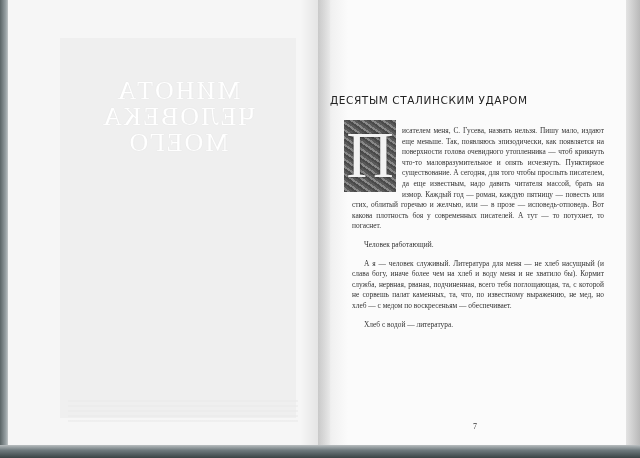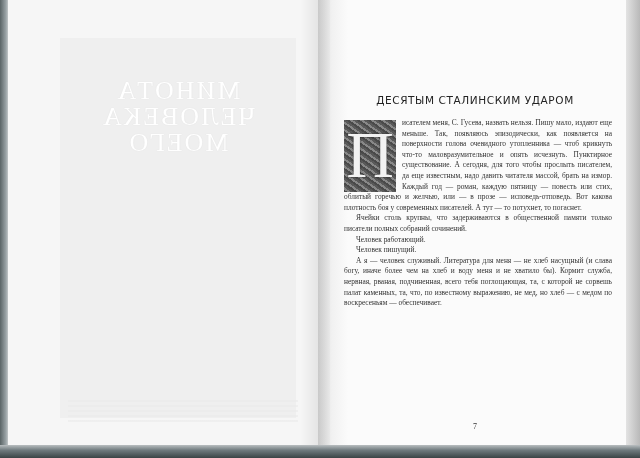--- a/index.html
+++ b/index.html
@@ -5,27 +5,27 @@
   html,body{margin:0;padding:0;}
   body{width:640px;height:458px;background:#7d8a8e;position:relative;overflow:hidden;font-family:"Liberation Serif",serif;}
   .scan-edge-left{position:absolute;left:0;top:0;width:10px;height:458px;background:linear-gradient(90deg,#5a6466,#9aa3a6 60%,#e8e8e8);}
   .scan-edge-bottom{position:absolute;left:0;top:445px;width:640px;height:13px;background:linear-gradient(180deg,#b9bec0,#6f7a7e 40%,#3a4446);}
   .page-left{position:absolute;left:8px;top:0;width:310px;height:446px;background:#f6f6f6;}
   .page-right{position:absolute;left:318px;top:0;width:318px;height:446px;background:linear-gradient(90deg,#d8d8d8 0px,#f1f1f1 14px,#fbfbfb 30px,#fbfbfb);}
   .gutter-shadow{position:absolute;left:300px;top:0;width:30px;height:446px;background:linear-gradient(90deg,rgba(0,0,0,0),rgba(0,0,0,0.07) 60%,rgba(0,0,0,0.02));}
   .ghost-plate{position:absolute;left:52px;top:38px;width:236px;height:380px;background:#ececec;opacity:.75;}
   .ghost-title{position:absolute;left:70px;top:78px;width:200px;text-align:center;color:#fff;font-family:"Liberation Serif",serif;font-size:26px;line-height:26px;letter-spacing:2px;text-shadow:0 0 1px #d9d9d9;transform:scaleX(-1);}
   .right-edge{position:absolute;left:626px;top:0;width:14px;height:446px;background:linear-gradient(90deg,#e3e3e3,#b9b9b9);}
-  .chapter-title{position:absolute;left:330px;top:94px;width:290px;text-align:center;font-family:"DejaVu Sans",sans-serif;font-size:10.5px;letter-spacing:.6px;color:#222;}
+  .chapter-title{position:absolute;left:330px;top:94px;width:290px;text-align:left;font-family:"DejaVu Sans",sans-serif;font-size:10.5px;letter-spacing:.6px;color:#222;}
   .text-block{position:absolute;left:344px;top:118px;width:268px;font-size:7.4px;line-height:10.6px;color:#333;text-align:justify;}
   .drop-cap{float:left;width:52px;height:72px;margin:2px 6px 0 0;background:
       repeating-linear-gradient(35deg,#4a4a4a 0 2px,#888 2px 4px,#5a5a5a 4px 6px),#666;
       position:relative;}
   .drop-cap span{position:absolute;left:0;top:2px;width:52px;text-align:center;font-size:66px;line-height:66px;color:#f2f2f2;font-family:"Liberation Serif",serif;text-shadow:0 0 2px #222;}
-  .text-block p{margin:0;}
+  .text-block p{margin:8px;}
   .text-block p.ind{text-indent:12px;}
   .page-number{position:absolute;left:460px;top:422px;width:30px;text-align:center;font-size:8px;color:#333;}
   .ghost-lines{position:absolute;left:60px;top:400px;width:230px;height:22px;background:repeating-linear-gradient(180deg,#eaeaea 0 2px,transparent 2px 5px);opacity:.6;}
 </style>
 </head>
 <body>
 
 <div class="scan-edge-left"></div>
 
 <div class="page-left">
@@ -42,21 +42,20 @@
 <div class="gutter-shadow"></div>
 <div class="right-edge"></div>
 
 <div class="chapter-title">ДЕСЯТЫМ СТАЛИНСКИМ УДАРОМ</div>
 
 <div class="text-block">
   <div class="drop-cap">
     <span>П</span>
   </div>
   <p>исателем меня, С. Гусева, назвать нельзя. Пишу мало, издают еще меньше. Так, появляюсь эпизодически, как появляется на поверхности голова очевидного утопленника — чтоб крикнуть что-то маловразумительное и опять исчезнуть. Пунктирное существование. А сегодня, для того чтобы прослыть писателем, да еще известным, надо давить читателя массой, брать на измор. Каждый год — роман, каждую пятницу — повесть или стих, облитый горечью и желчью, или — в прозе — исповедь-отповедь. Вот какова плотность боя у современных писателей. А тут — то потухнет, то погаснет.</p>
-  <p class="ind">Ячейки столь крупны, что задерживаются в общественной памяти только писатели полных собраний сочинений.</p>
   <p class="ind">Человек работающий.</p>
-  <p class="ind">Человек пишущий.</p>
   <p class="ind">А я — человек служивый. Литература для меня — не хлеб насущный (и слава богу, иначе более чем на хлеб и воду меня и не хватило бы). Кормит служба, нервная, рваная, подчиненная, всего тебя поглощающая, та, с которой не сорвешь палат каменных, та, что, по известному выражению, не мед, но хлеб — с медом по воскресеньям — обеспечивает.</p>
+  <p class="ind">Хлеб с водой — литература.</p>
 </div>
 
 <div class="page-number">7</div>
 
 <div class="scan-edge-bottom"></div>
 
 </body></html>

